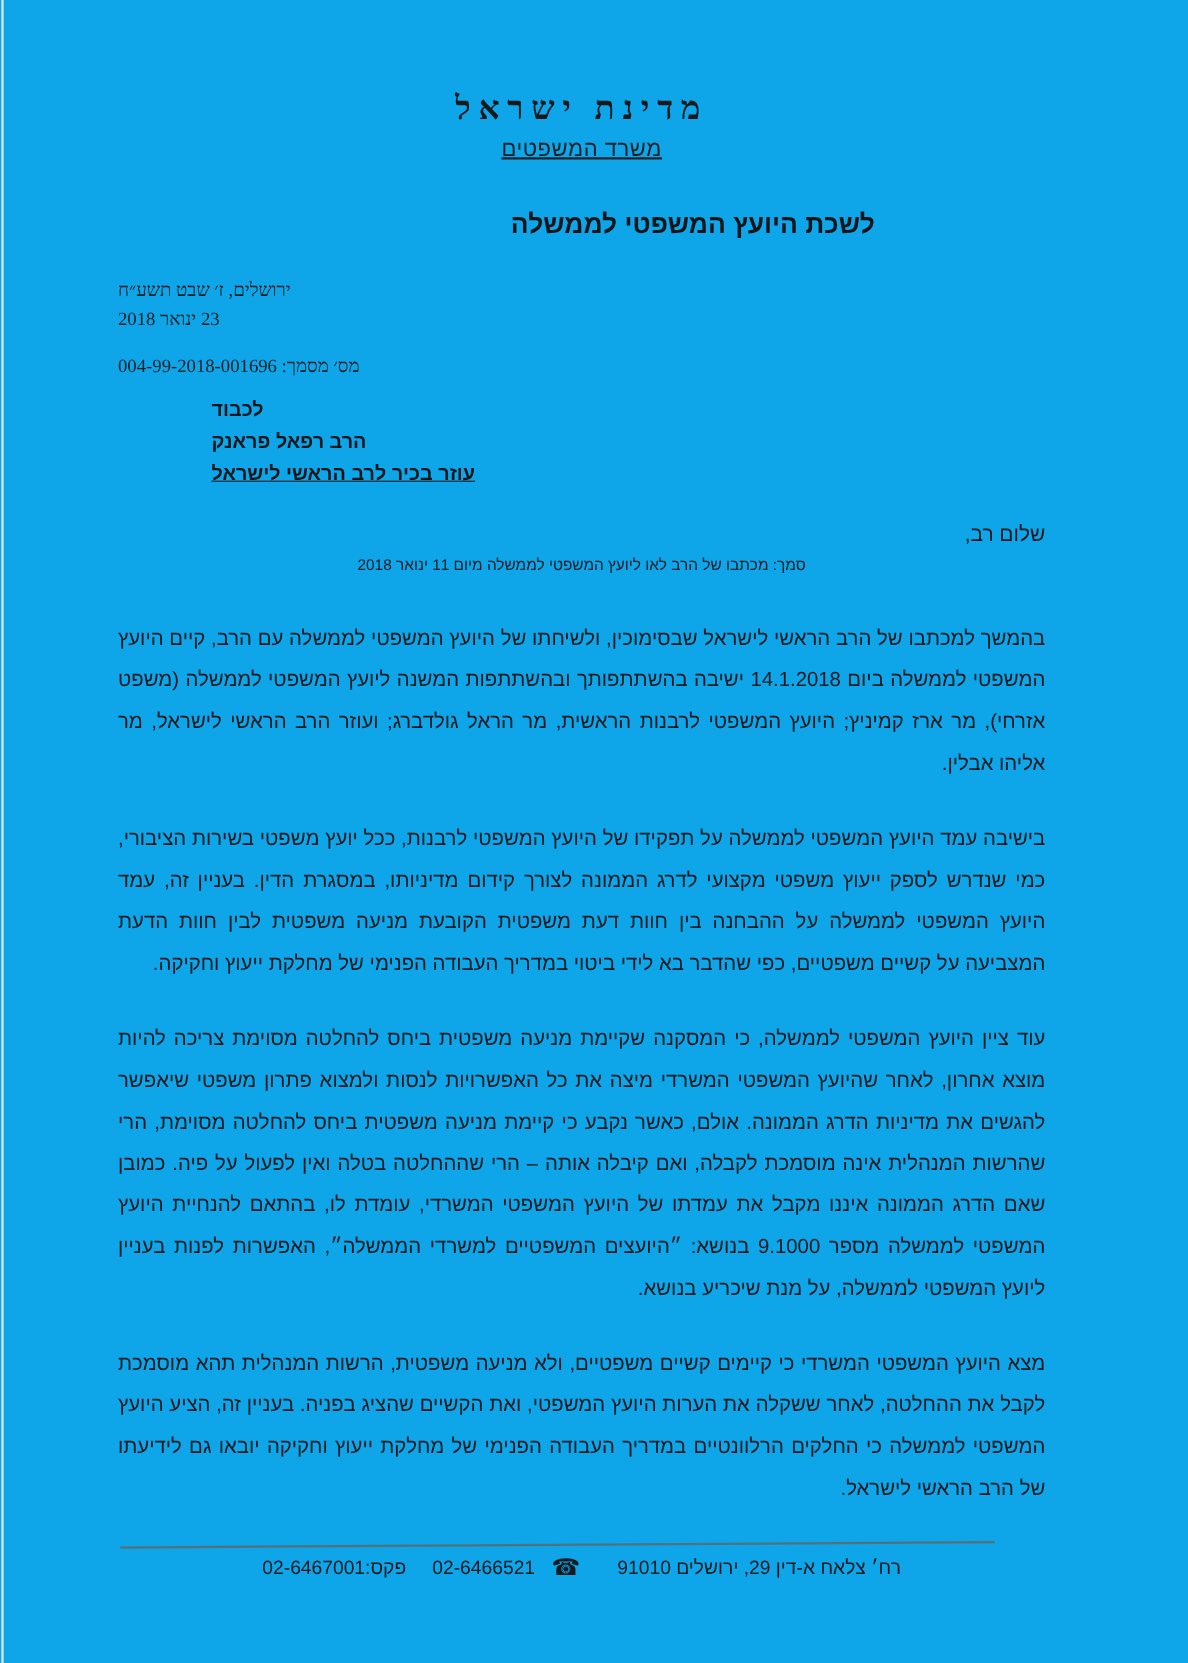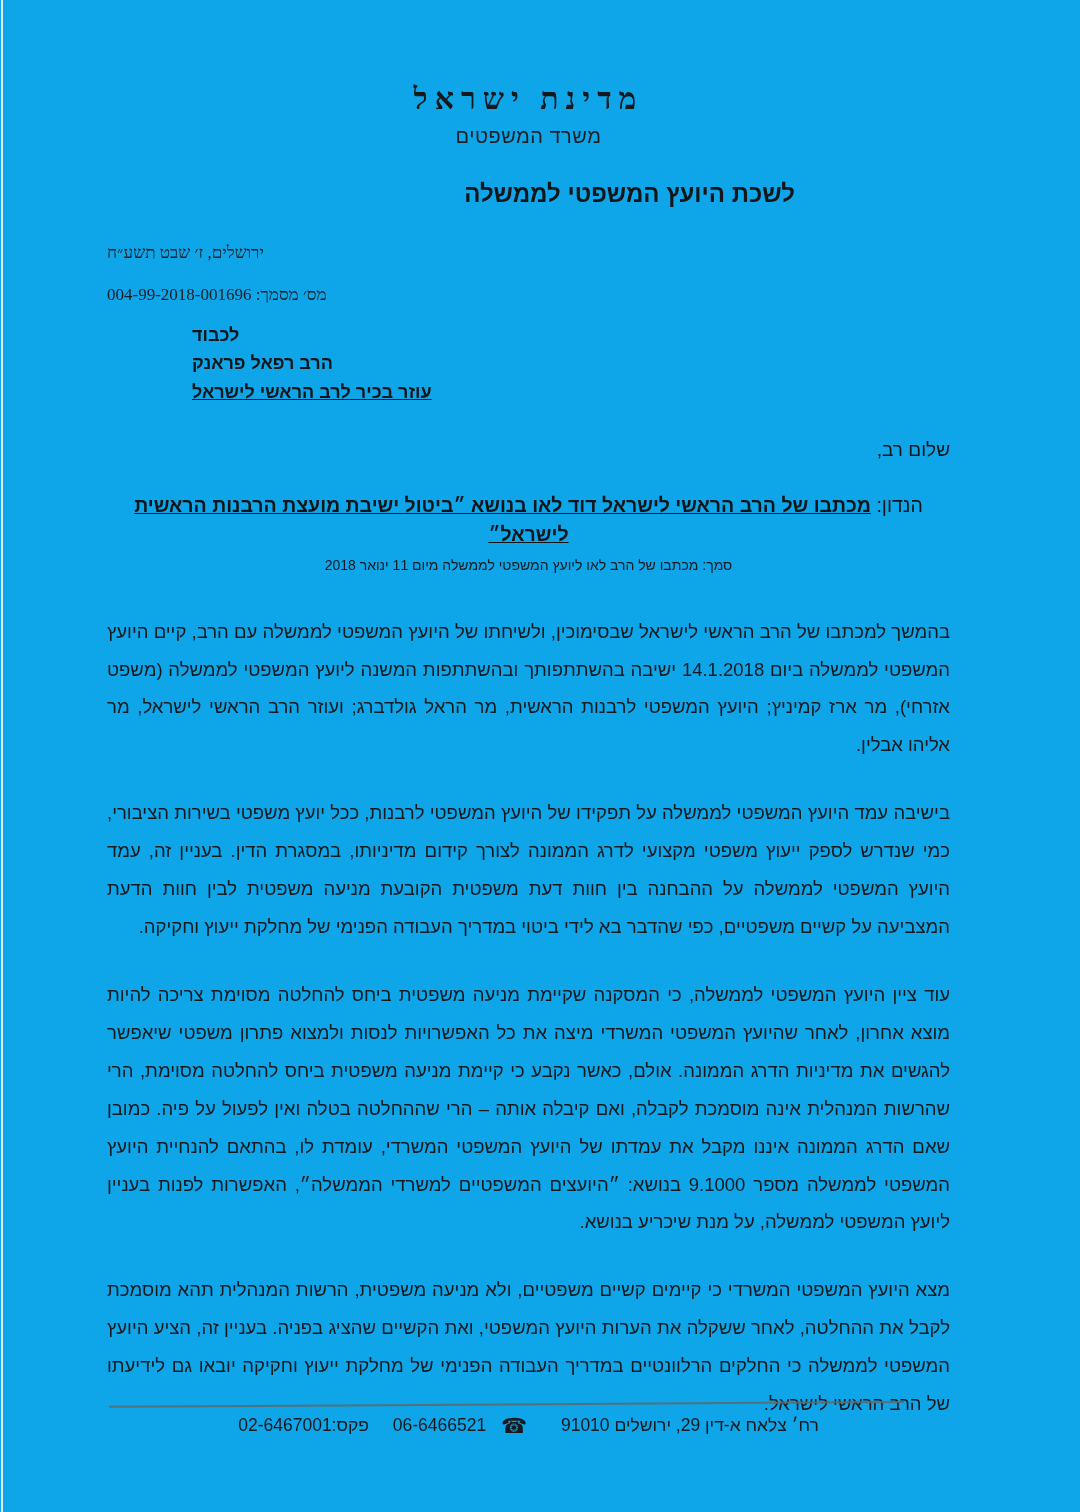--- a/index.html
+++ b/index.html
@@ -55,23 +55,24 @@
     letter-spacing: 7px;
     color: #15191c;
     line-height: 1.1;
   }
   .ministry-name {
     font-family: "Liberation Sans", "DejaVu Sans", sans-serif;
     font-size: 20px;
     color: #1b2024;
     margin-top: 10px;
     letter-spacing: 0.5px;
+    text-decoration: underline;
   }
   .bureau-line {
-    margin-top: 32px;
+    margin-top: 43px;
     text-align: right;
     padding-right: 155px;
     font-family: "Liberation Sans", "DejaVu Sans", sans-serif;
     font-weight: bold;
     font-size: 24px;
     color: #121619;
   }
 
   
   .meta {
@@ -184,51 +185,48 @@
 
     <div class="masthead">
       <div class="state-name">מדינת ישראל</div>
       <div class="ministry-name">משרד המשפטים</div>
     </div>
 
     <div class="bureau-line">לשכת היועץ המשפטי לממשלה</div>
 
     <div class="meta">
       <div>ירושלים, ז׳ שבט תשע״ח</div>
+      <div>23 ינואר 2018</div>
       <div class="docnum">מס׳ מסמך: 004-99-2018-001696</div>
     </div>
 
     <div class="addressee">
       <div>לכבוד</div>
       <div>הרב רפאל פראנק</div>
       <div class="role">עוזר בכיר לרב הראשי לישראל</div>
     </div>
 
     <div class="salutation">שלום רב,</div>
 
-    <div class="subject">
-      <span class="label">הנדון:</span>
-      <span class="value">מכתבו של הרב הראשי לישראל דוד לאו בנושא ״ביטול ישיבת מועצת הרבנות הראשית לישראל״</span>
-    </div>
 
     <div class="reference">סמך: מכתבו של הרב לאו ליועץ המשפטי לממשלה מיום 11 ינואר 2018</div>
 
     <div class="body-text">
       <p>בהמשך למכתבו של הרב הראשי לישראל שבסימוכין, ולשיחתו של היועץ המשפטי לממשלה עם הרב, קיים היועץ המשפטי לממשלה ביום 14.1.2018 ישיבה בהשתתפותך ובהשתתפות המשנה ליועץ המשפטי לממשלה (משפט אזרחי), מר ארז קמיניץ; היועץ המשפטי לרבנות הראשית, מר הראל גולדברג; ועוזר הרב הראשי לישראל, מר אליהו אבלין.</p>
       <p>בישיבה עמד היועץ המשפטי לממשלה על תפקידו של היועץ המשפטי לרבנות, ככל יועץ משפטי בשירות הציבורי, כמי שנדרש לספק ייעוץ משפטי מקצועי לדרג הממונה לצורך קידום מדיניותו, במסגרת הדין. בעניין זה, עמד היועץ המשפטי לממשלה על ההבחנה בין חוות דעת משפטית הקובעת מניעה משפטית לבין חוות הדעת המצביעה על קשיים משפטיים, כפי שהדבר בא לידי ביטוי במדריך העבודה הפנימי של מחלקת ייעוץ וחקיקה.</p>
       <p>עוד ציין היועץ המשפטי לממשלה, כי המסקנה שקיימת מניעה משפטית ביחס להחלטה מסוימת צריכה להיות מוצא אחרון, לאחר שהיועץ המשפטי המשרדי מיצה את כל האפשרויות לנסות ולמצוא פתרון משפטי שיאפשר להגשים את מדיניות הדרג הממונה. אולם, כאשר נקבע כי קיימת מניעה משפטית ביחס להחלטה מסוימת, הרי שהרשות המנהלית אינה מוסמכת לקבלה, ואם קיבלה אותה – הרי שההחלטה בטלה ואין לפעול על פיה. כמובן שאם הדרג הממונה איננו מקבל את עמדתו של היועץ המשפטי המשרדי, עומדת לו, בהתאם להנחיית היועץ המשפטי לממשלה מספר 9.1000 בנושא: ״היועצים המשפטיים למשרדי הממשלה״, האפשרות לפנות בעניין ליועץ המשפטי לממשלה, על מנת שיכריע בנושא.</p>
       <p>מצא היועץ המשפטי המשרדי כי קיימים קשיים משפטיים, ולא מניעה משפטית, הרשות המנהלית תהא מוסמכת לקבל את ההחלטה, לאחר ששקלה את הערות היועץ המשפטי, ואת הקשיים שהציג בפניה. בעניין זה, הציע היועץ המשפטי לממשלה כי החלקים הרלוונטיים במדריך העבודה הפנימי של מחלקת ייעוץ וחקיקה יובאו גם לידיעתו של הרב הראשי לישראל.</p>
     </div>
 
   </div>
 
   <div class="footer-rule"></div>
 
   <div class="footer">
     <span>רח׳ צלאח א-דין 29, ירושלים 91010</span>
     <span class="gap"></span>
     <span class="phone-glyph">☎</span>
-    <span>06-6466521</span>
+    <span>02-6466521</span>
     <span class="gap"></span>
     <span>פקס:02-6467001</span>
   </div>
 
 </div>
 
 </body></html>

